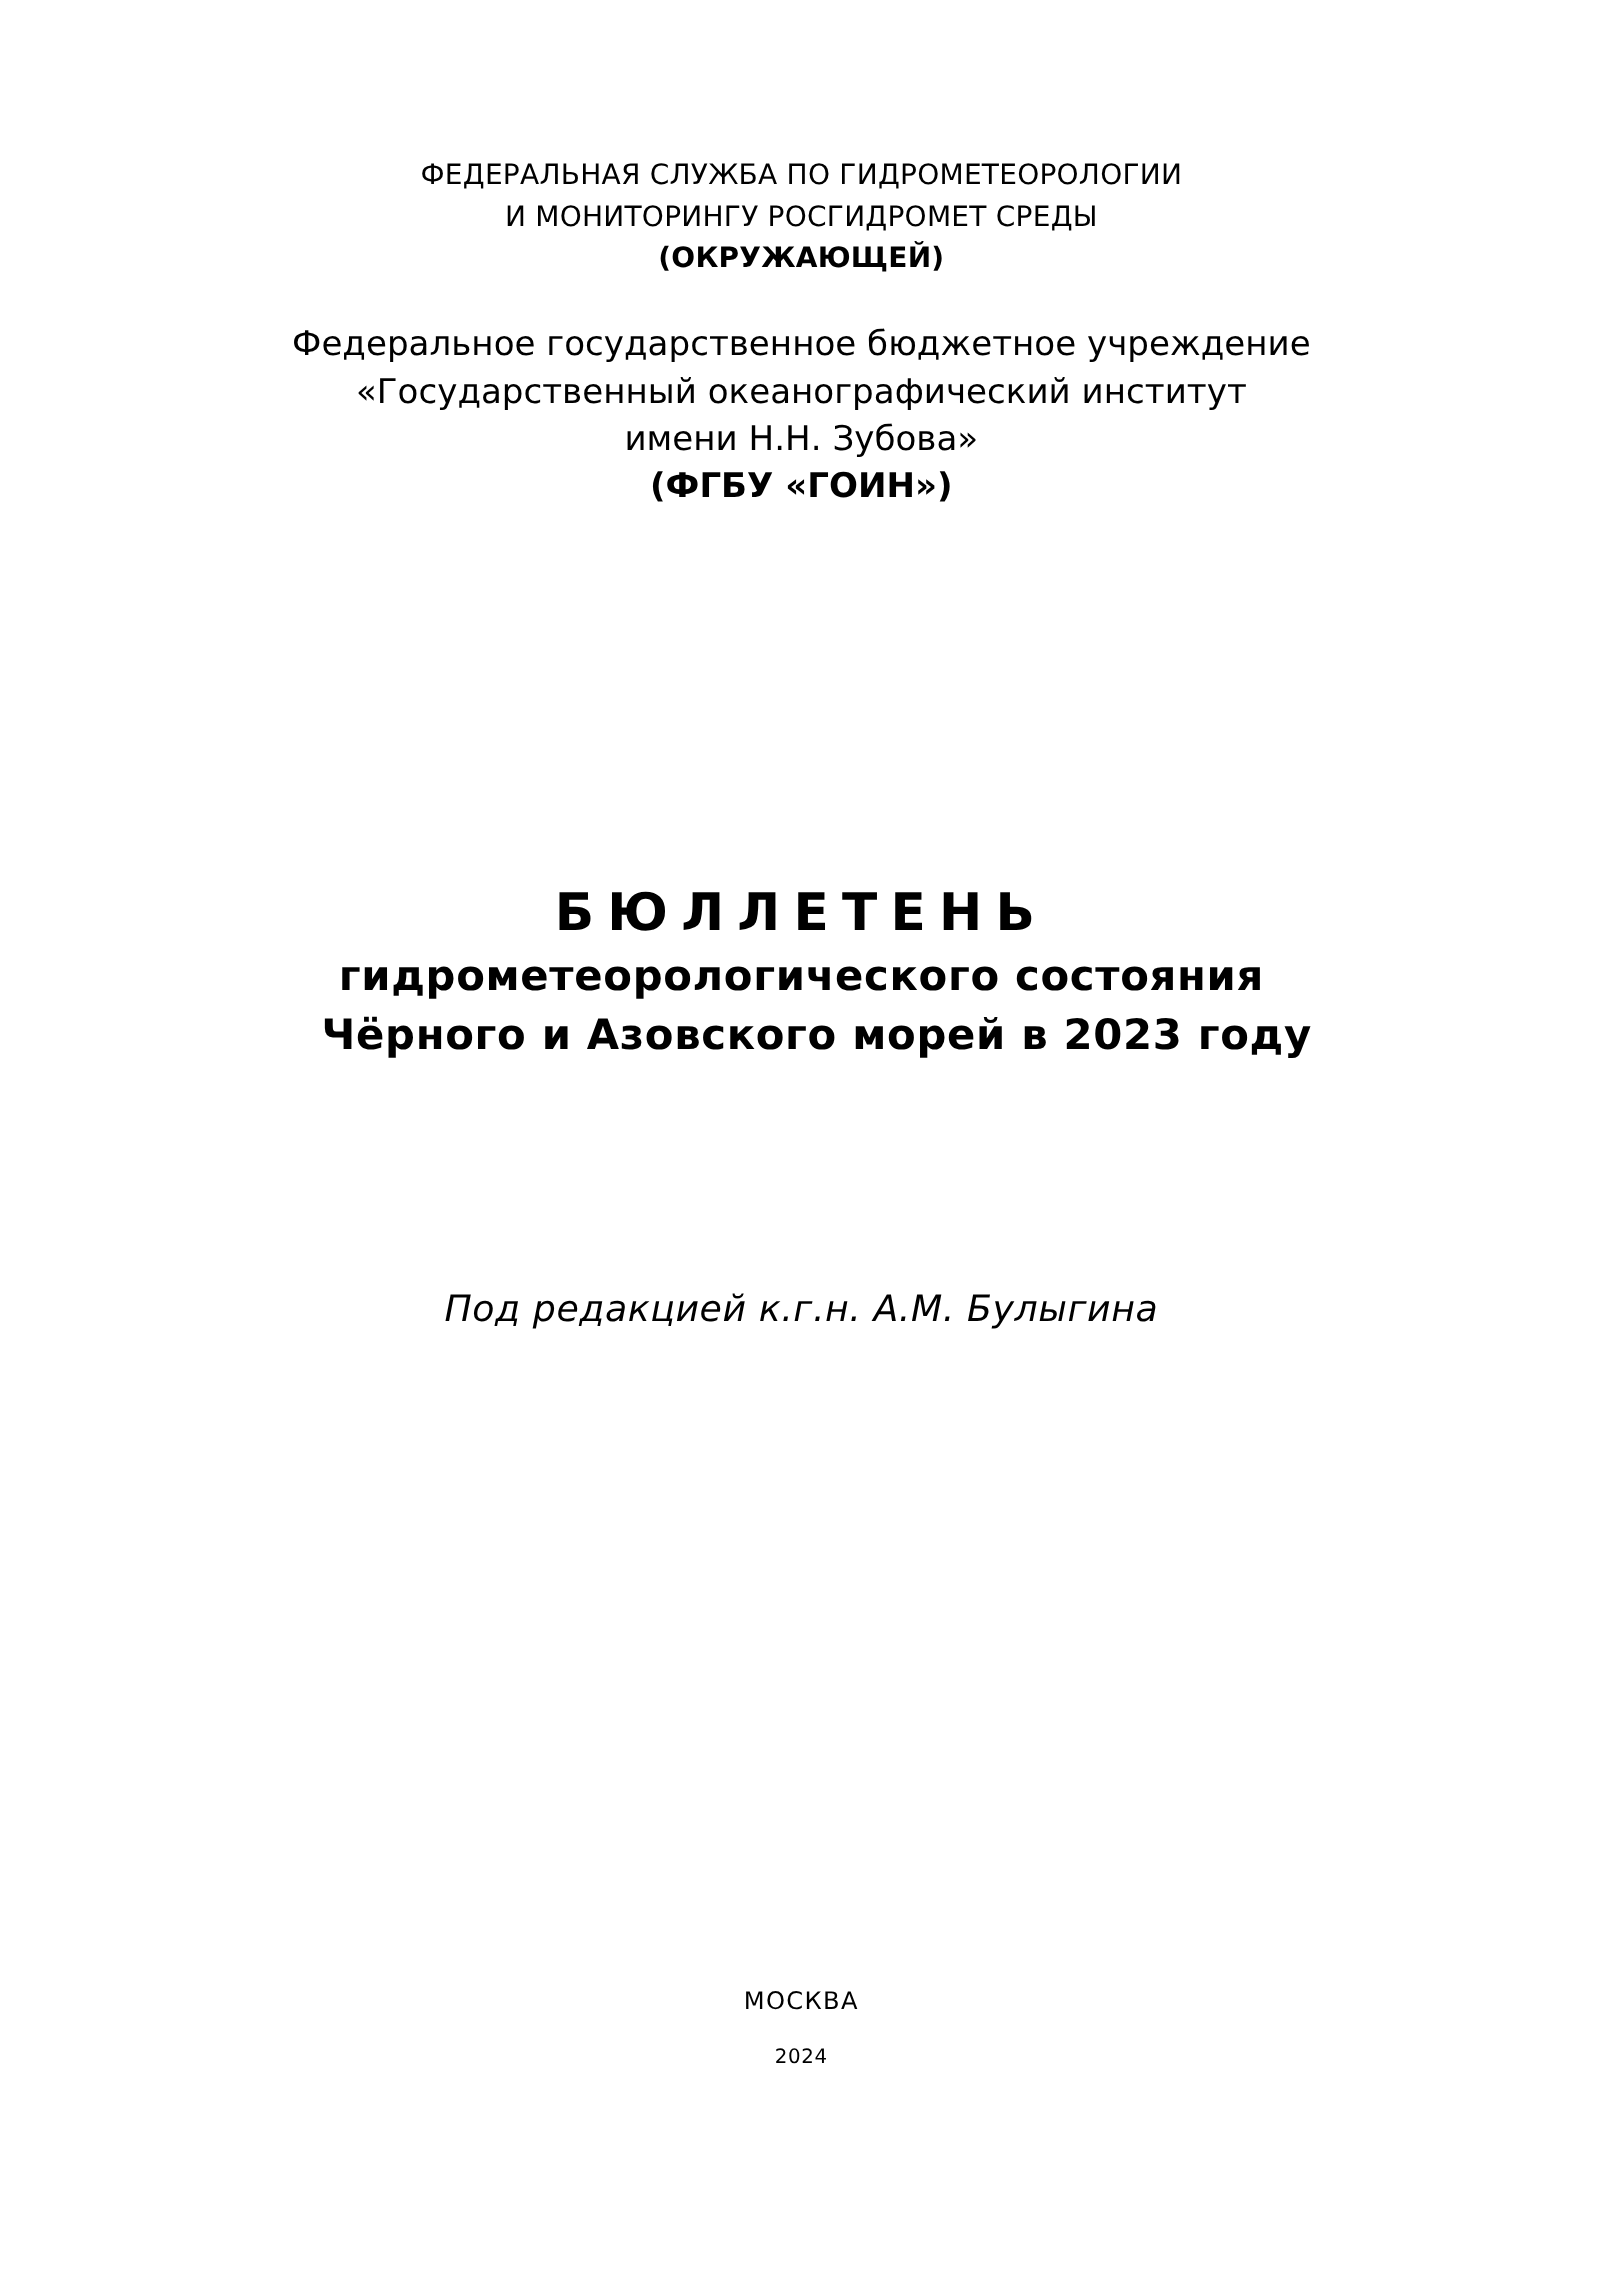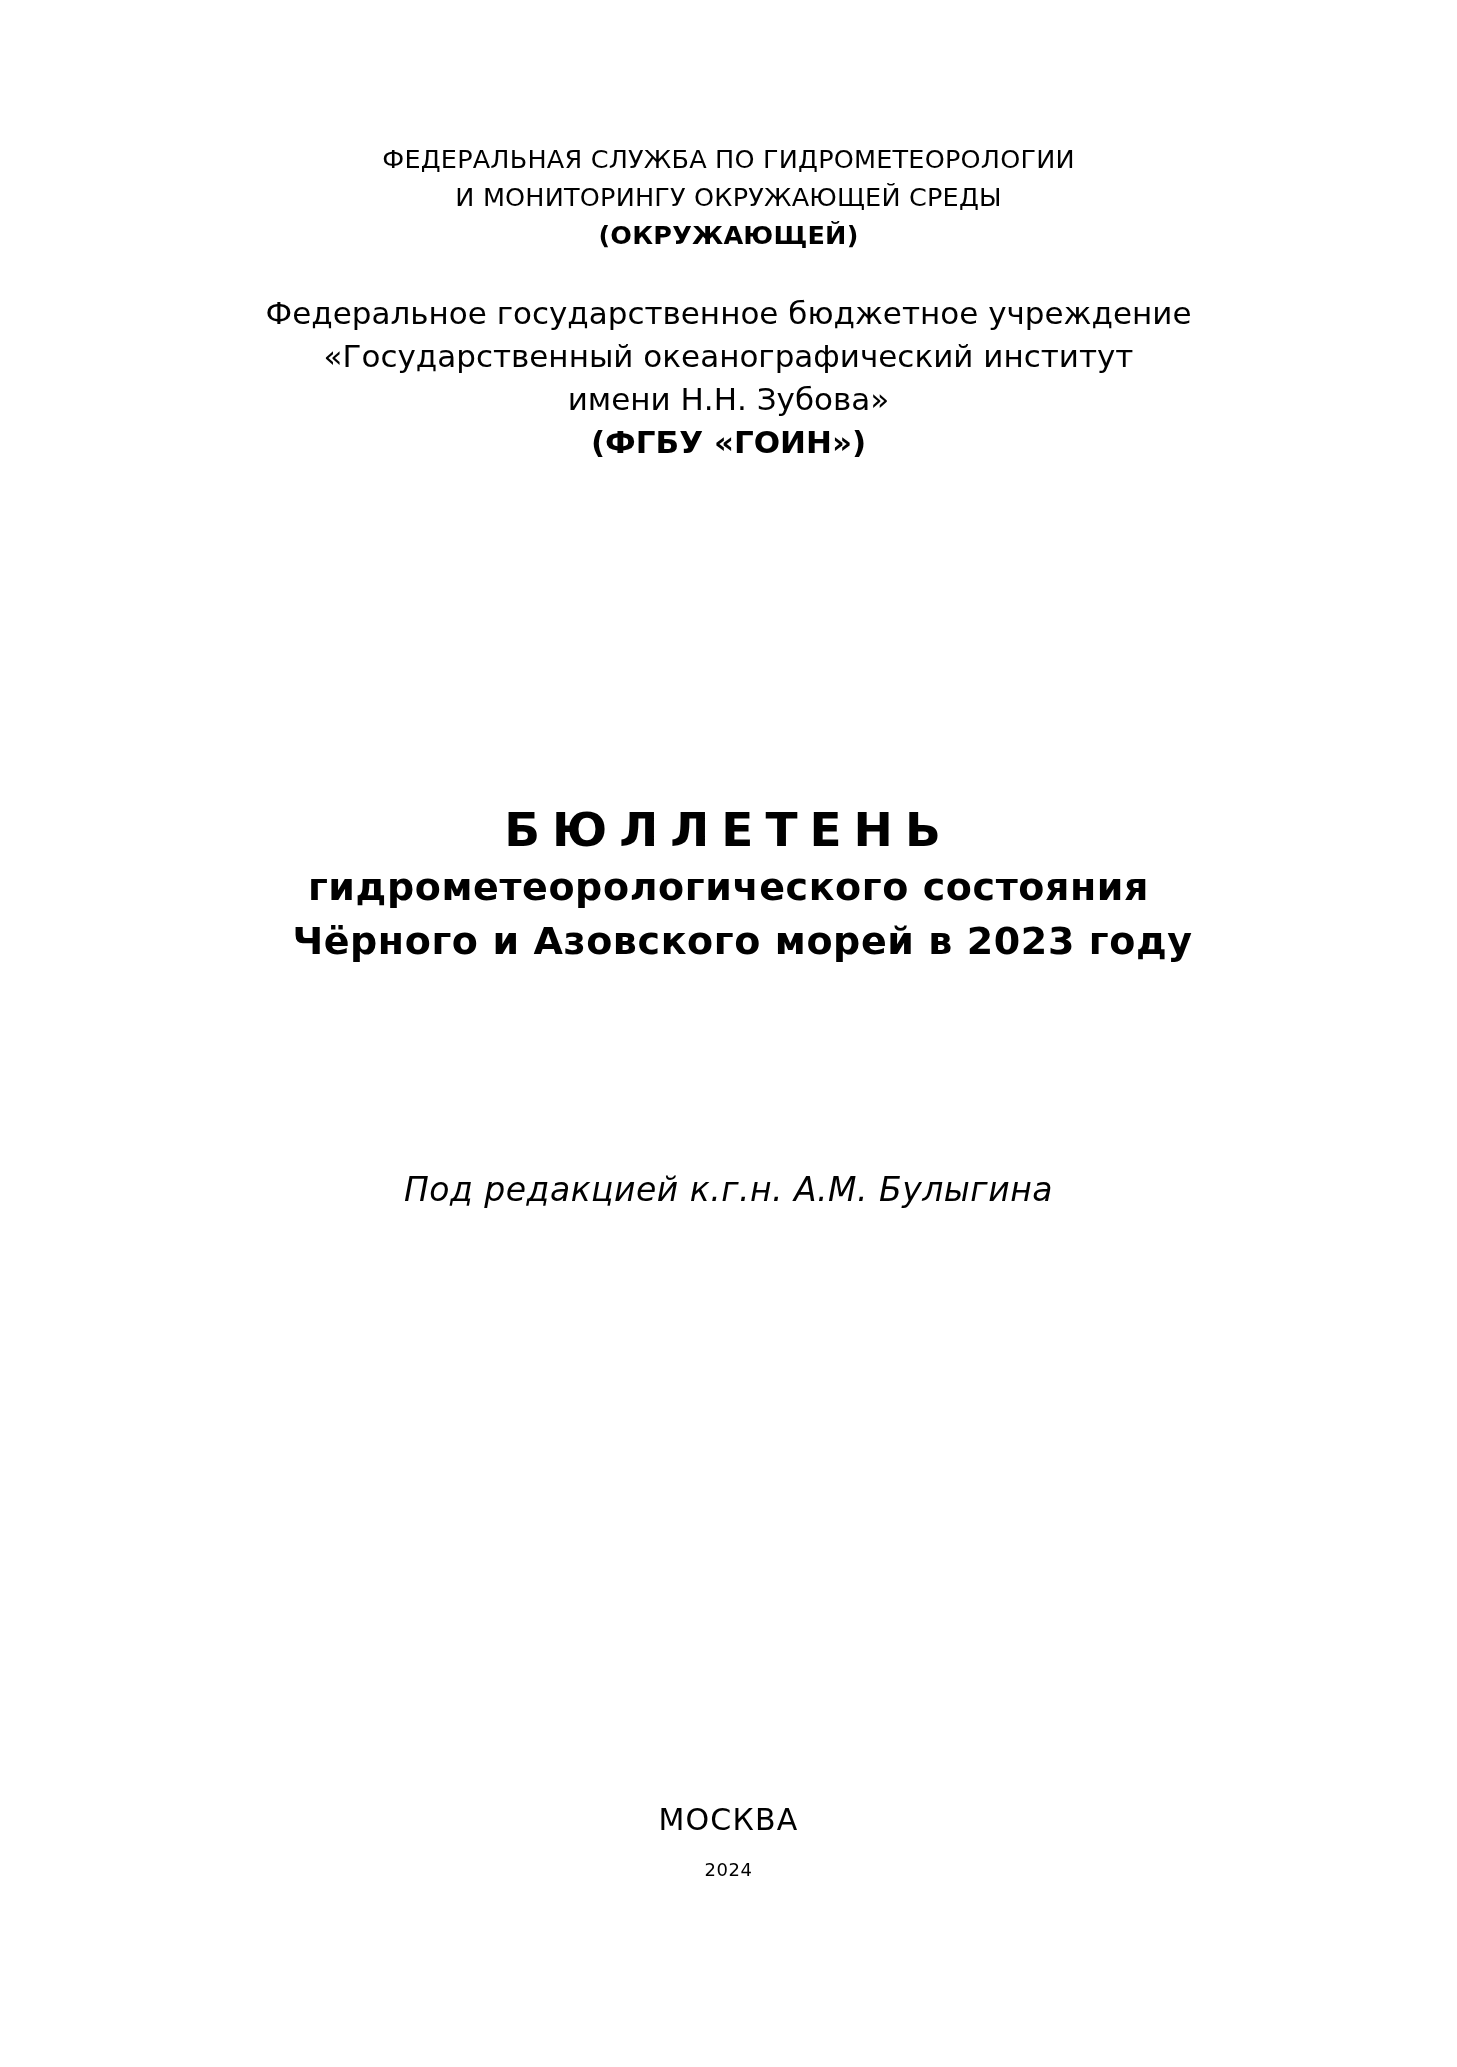--- a/index.html
+++ b/index.html
@@ -91,38 +91,38 @@
 
   
   .footer-block {
     position: absolute;
     top: 1795px;
     left: 0;
     width: 100%;
     text-align: center;
   }
   .footer-city {
-    font-size: 30px;
+    font-size: 22px;
     letter-spacing: 1.2px;
     line-height: 50px;
   }
   .footer-year {
     font-size: 18px;
     letter-spacing: 0.6px;
     line-height: 50px;
   }
 </style>
 </head>
 <body>
 
 <div class="page">
 
   <div class="org-block">
     <div class="org-line">ФЕДЕРАЛЬНАЯ СЛУЖБА ПО ГИДРОМЕТЕОРОЛОГИИ</div>
-    <div class="org-line">И МОНИТОРИНГУ ОКРУЖАЮЩЕЙ СРЕДЫ</div>
+    <div class="org-line">И МОНИТОРИНГУ РОСГИДРОМЕТ СРЕДЫ</div>
     <div class="org-line bold">(ОКРУЖАЮЩЕЙ)</div>
 
     <div class="org-gap"></div>
 
     <div class="inst-line">Федеральное государственное бюджетное учреждение</div>
     <div class="inst-line">«Государственный океанографический институт</div>
     <div class="inst-line">имени Н.Н. Зубова»</div>
     <div class="inst-line bold">(ФГБУ «ГОИН»)</div>
   </div>
 

